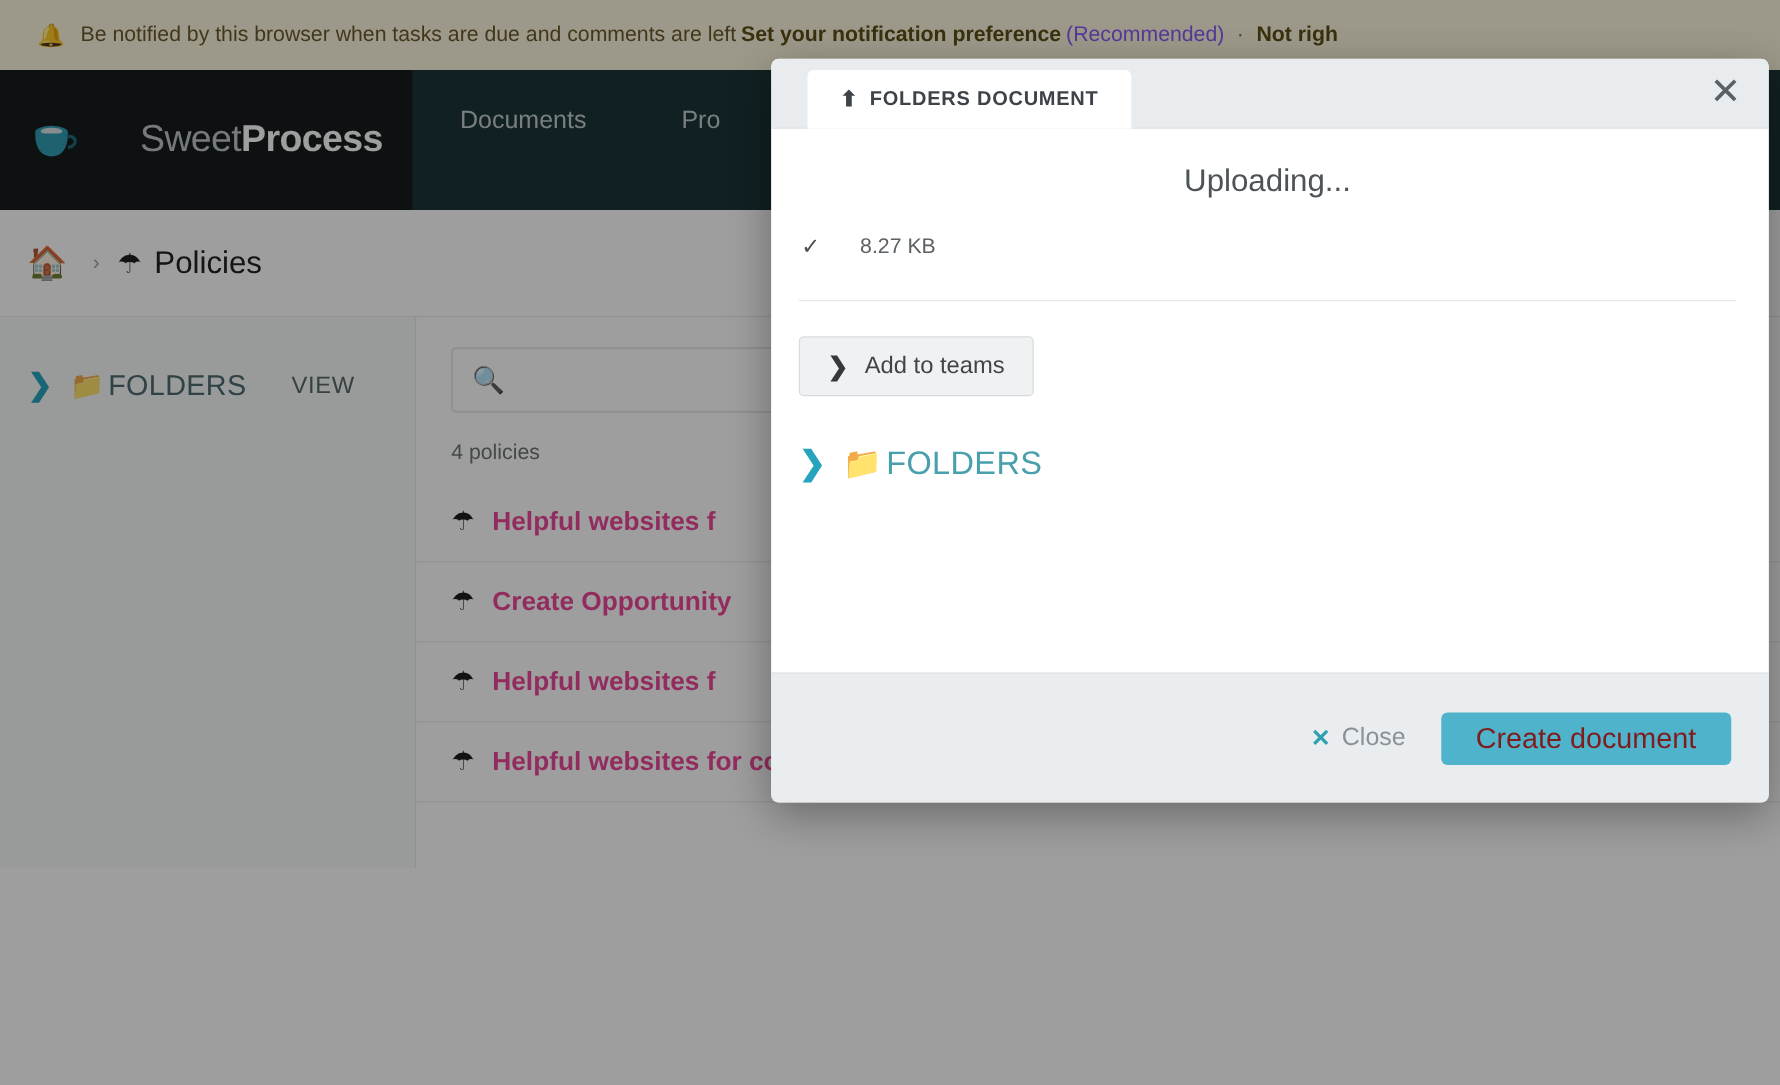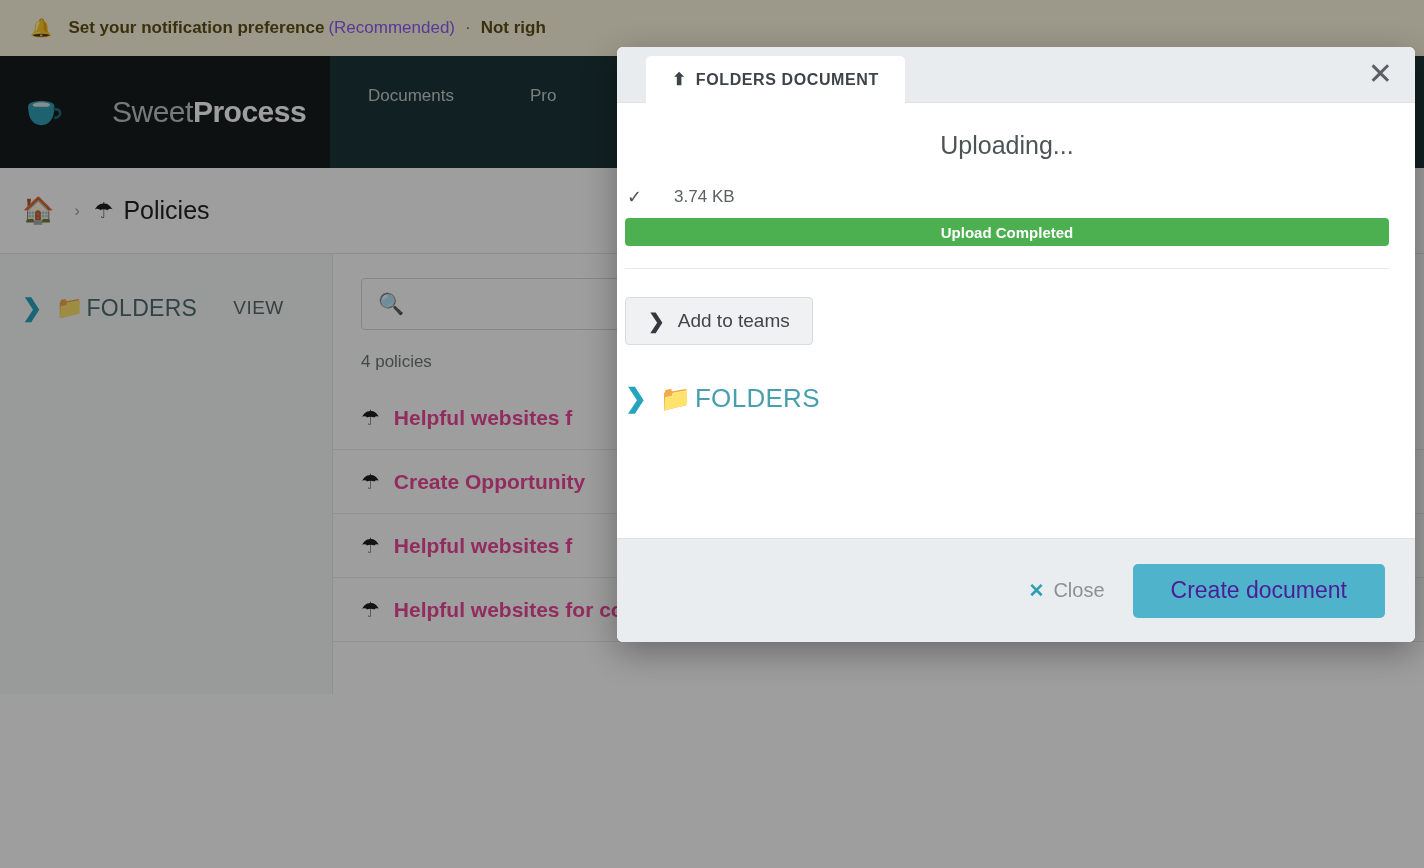--- a/index.html
+++ b/index.html
@@ -49,21 +49,21 @@
   .brand-block {
     width: 330px; background: #171c1e;
     display: flex; align-items: center; padding-left: 22px;
   }
   .logo-cup { width: 42px; height: 34px; margin-right: 8px; flex: none; }
   .brand-text { font-size: 30px; letter-spacing: -0.5px; margin-left: 40px; }
   .brand-sweet { color: #bfc6c6; font-weight: 300; }
   .brand-process { color: #ffffff; font-weight: bold; }
   .nav-items { display: flex; align-items: center; }
   .nav-item {
-    color: #c3cdcd; font-size: 17px;
+    color: #c3cdcd; font-size: 20px;
     padding: 0 38px; line-height: 112px; height: 144px;
     cursor: pointer;
   }
 
   
   .breadcrumb {
     position: absolute; left: 0; top: 168px;
     width: 1424px; height: 86px;
     background: #ffffff;
     display: flex; align-items: center; padding-left: 22px;
@@ -131,21 +131,21 @@
     font-size: 16px; font-weight: bold; color: #3d4348;
     letter-spacing: .6px;
   }
   .tab-upl-ic { font-size: 17px; margin-right: 9px; }
   .modal-close {
     position: absolute; right: 22px; top: 12px;
     font-size: 30px; color: #5a6065; cursor: pointer;
     line-height: 1; font-weight: 500;
   }
 
-  .modal-body { flex: 1; background: #fff; padding: 28px 26px 0 8px; overflow: hidden; }
+  .modal-body { flex: 1; background: #fff; padding: 28px 26px 0 22px; overflow: hidden; }
   .uploading-title { text-align: center; font-size: 25px; color: #4d5458; margin-bottom: 26px; }
   .file-row {
     display: flex; align-items: center; font-size: 17px; color: #4a5054;
     padding: 0 2px 10px 2px;
   }
   .file-check { color: #4a5054; margin-right: 12px; font-size: 18px; }
   .file-size { margin-left: 20px; color: #5b6165; }
   .progress {
     height: 28px; border-radius: 4px; background: #4caf50;
     display: flex; align-items: center; justify-content: center;
@@ -173,34 +173,35 @@
     border-top: 1px solid #dfe2e4;
     display: flex; align-items: center; justify-content: flex-end;
     padding-right: 30px; gap: 28px;
   }
   .btn-close-link {
     display: flex; align-items: center; gap: 9px;
     color: #8b9195; font-size: 20px; cursor: pointer;
   }
   .bcl-x { color: #2f9fb2; font-weight: bold; font-size: 19px; }
   .btn-create {
-    background: #4fb3cc; color: #4c1d95; border: 0; border-radius: 5px;
-    height: 54px; padding: 0 38px; font-size: 23px; cursor: pointer;
+    background: #4fb3cc; color: #7f1d1d; border: 0; border-radius: 5px;
+    height: 42px; padding: 0 28px; font-size: 23px; cursor: pointer;
     font-family: "Liberation Sans", sans-serif;
   }
 </style>
 </head>
 <body>
 
 <div id="root">
 
   <div class="page">
 
     <div class="notif-bar">
       <span class="notif-bell">🔔</span>
+      <span class="notif-text">Be notified by this browser when tasks are due and comments are left</span>
       <span class="notif-strong">Set your notification preference</span>
       <span class="notif-paren">(Recommended)</span>
       <span class="notif-dot">·</span>
       <span class="notif-not">Not righ</span>
     </div>
 
     <div class="navbar">
       <div class="brand-block">
         <svg class="logo-cup" viewBox="0 0 48 38">
           <ellipse cx="22" cy="12" rx="15" ry="6" fill="#2f9fb2"></ellipse>
@@ -286,26 +287,23 @@
         <span>FOLDERS DOCUMENT</span>
       </div>
       <div class="modal-close">✕</div>
     </div>
 
     <div class="modal-body">
       <div class="uploading-title">Uploading...</div>
 
       <div class="file-row">
         <span class="file-check">✓</span>
-        <span class="file-size">3.74 KB</span>
-      </div>
-
-      <div class="progress" style="width: 100%; background: rgb(76, 175, 80);">
-        <span>Upload Completed</span>
-      </div>
+        <span class="file-size">8.27 KB</span>
+      </div>
+
 
       <div class="hr-soft"></div>
 
       <div class="btn-addteams">
         <span class="bt-chev">❯</span>
         <span>Add to teams</span>
       </div>
 
       <div class="folders-link">
         <span class="fl-chev">❯</span>

